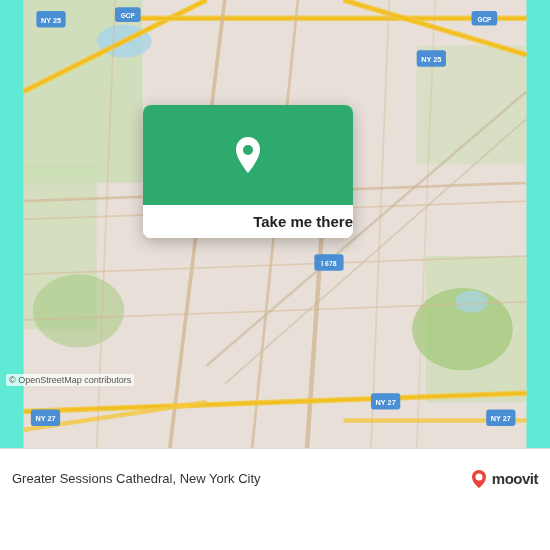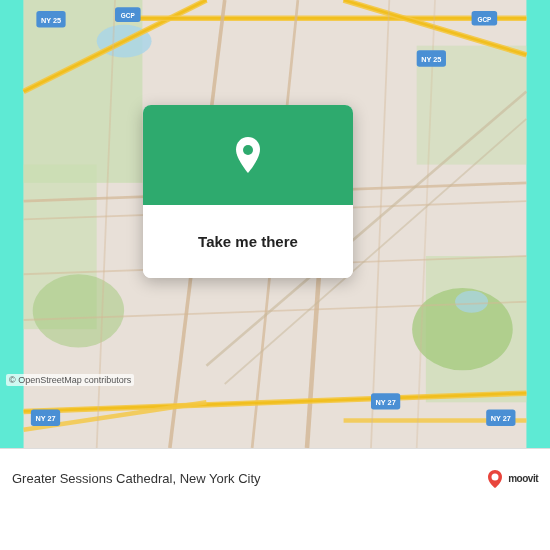--- a/index.html
+++ b/index.html
@@ -48,22 +48,22 @@
     }
 
     #popup-pin {
       width: 44px;
       height: 44px;
     }
 
     #popup-button {
       display: flex;
       align-items: center;
-      justify-content: center;
-      padding: 28px 0;
+      justify-content: flex-end;
+      padding: 8px 0;
       cursor: pointer;
       background: white;
     }
 
     #popup-button span {
       font-size: 15px;
       font-weight: 600;
       color: #222;
     }
 
@@ -90,21 +90,21 @@
       align-items: center;
       gap: 2px;
     }
 
     #moovit-logo .moovit-pin {
       width: 22px;
       height: 22px;
     }
 
     #moovit-logo .moovit-word {
-      font-size: 10px;
+      font-size: 15px;
       font-weight: 700;
       color: #333;
       letter-spacing: -0.5px;
     }
 
     #osm-credit {
       position: absolute;
       bottom: 62px;
       left: 6px;
       font-size: 9px;

